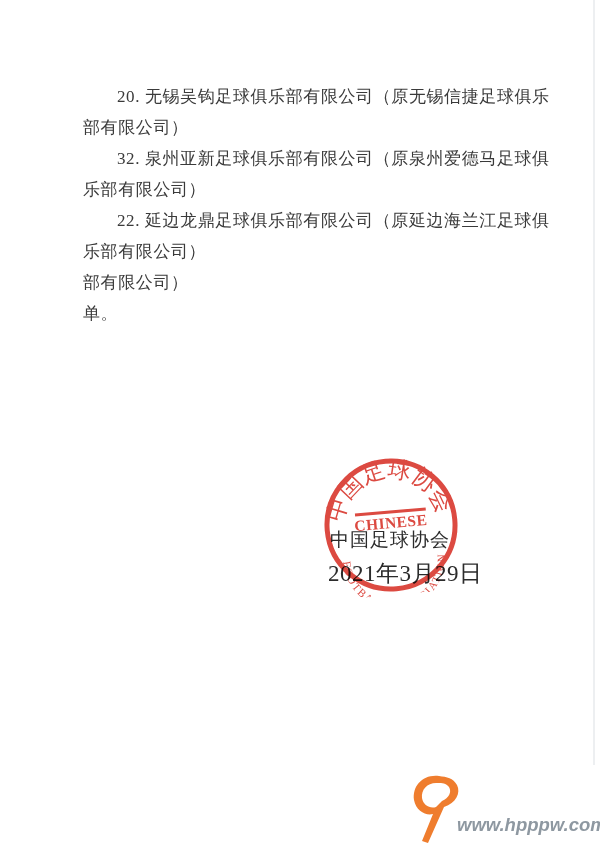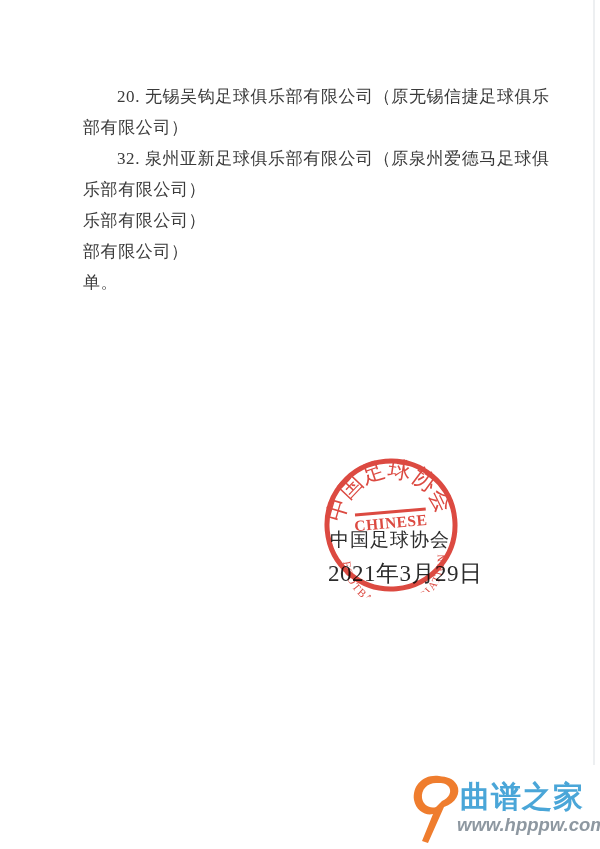--- a/index.html
+++ b/index.html
@@ -96,20 +96,21 @@
 
 <div class="page">
 
   <div class="edge-line"></div>
 
   <div class="doc-text" style="color: rgb(58, 58, 58);">
     <div class="doc-line indent">20. 无锡吴钩足球俱乐部有限公司（原无锡信捷足球俱乐</div>
     <div class="doc-line">部有限公司）</div>
     <div class="doc-line indent">32. 泉州亚新足球俱乐部有限公司（原泉州爱德马足球俱</div>
     <div class="doc-line">乐部有限公司）</div>
+    <div class="doc-line indent">22. 延边龙鼎足球俱乐部有限公司（原延边海兰江足球俱</div>
     <div class="doc-line">乐部有限公司）</div>
     <div class="doc-line">部有限公司）</div>
     <div class="doc-line">单。</div>
   </div>
 
   <div class="sig-name">中国足球协会</div>
   <div class="sig-date">2021年3月29日</div>
 
   <svg class="seal" viewBox="0 0 140 140">
     <defs>
@@ -125,17 +126,16 @@
     <text font-size="11" fill="#d93a31" letter-spacing="1.5" font-family="Liberation Sans, sans-serif">
       <textPath href="#sealBottomArc" startOffset="50%" text-anchor="middle">FOOTBALL ASSOCIATION</textPath>
     </text>
   </svg>
 
   <div class="watermark">
     <svg class="wm-logo" viewBox="0 0 52 72">
       <path d="M30 3 C14 1 3 13 5 27 C7 38 17 43 24 41 L13 68 L19 70 L35 34 C47 30 52 20 48 12 C44 5 38 4 30 3 Z" fill="#ef7d2e"></path>
       <path d="M29 10 C19 9 12 16 13 25 C14 32 21 36 27 34 L33 28 C40 25 43 19 40 14 C37 10 33 10 29 10 Z" fill="#ffffff"></path>
     </svg>
-    <div class="wm-name" style="color: rgb(74, 166, 216);">曲谱之家</div>
     <div class="wm-url" style="color: rgb(142, 152, 161);">www.hpppw.com</div>
   </div>
 
 </div>
 
 </body></html>

